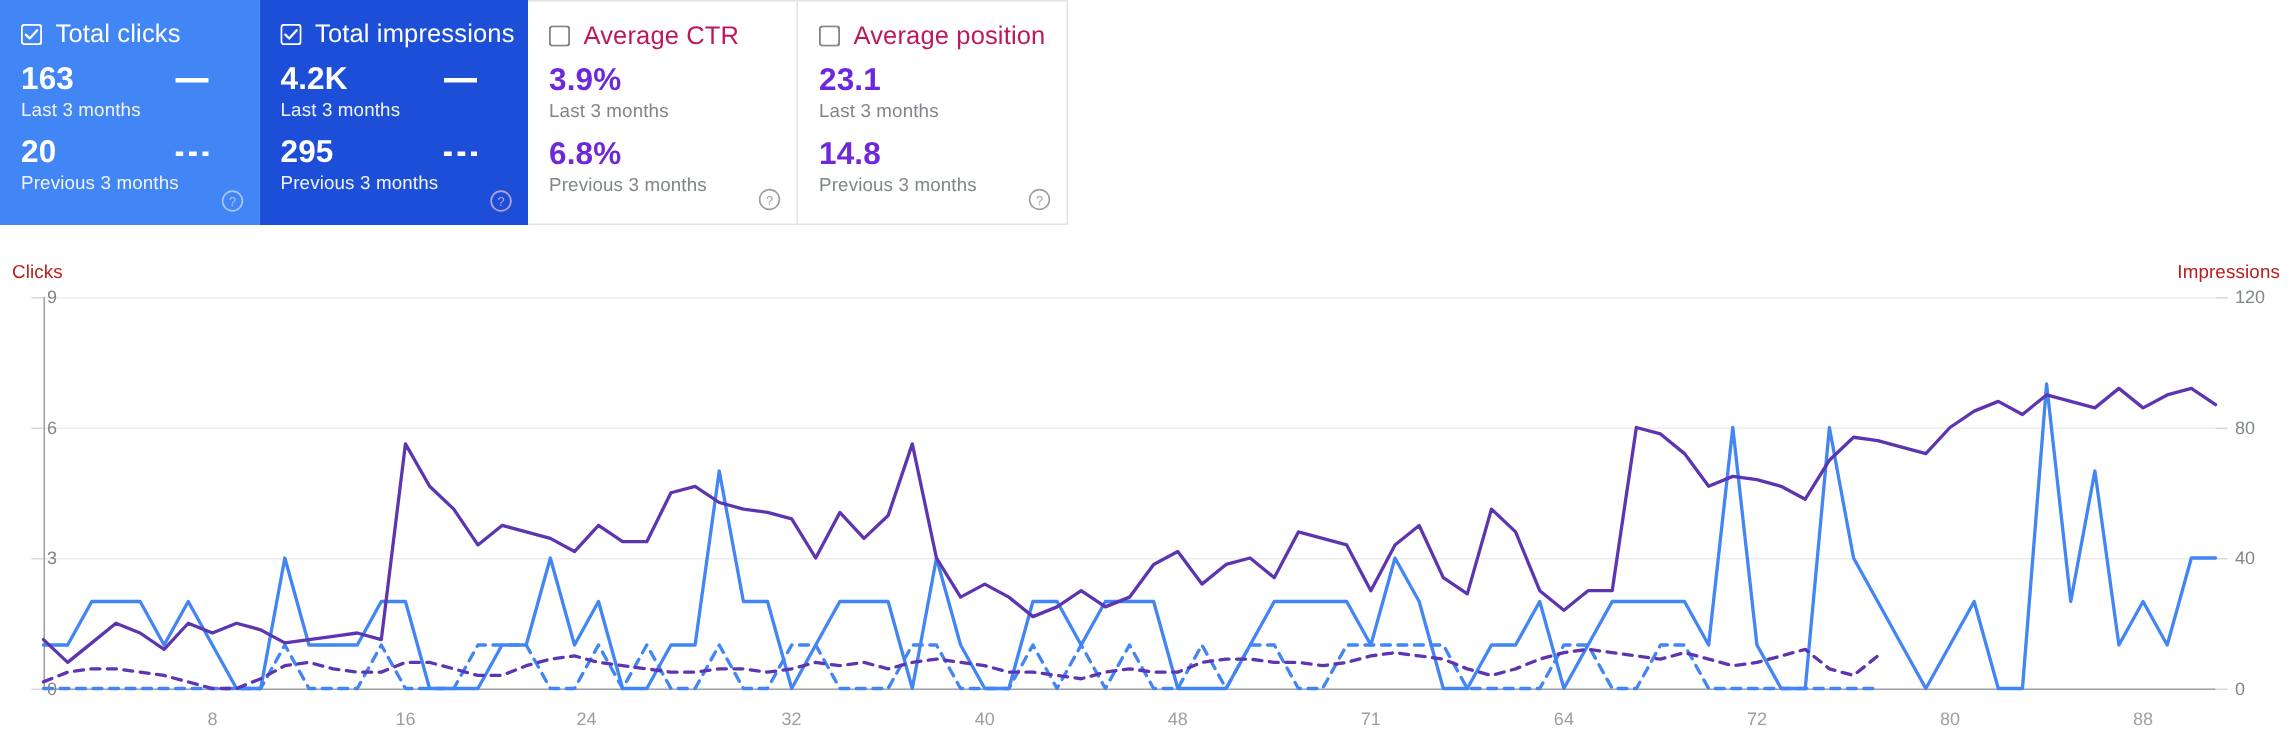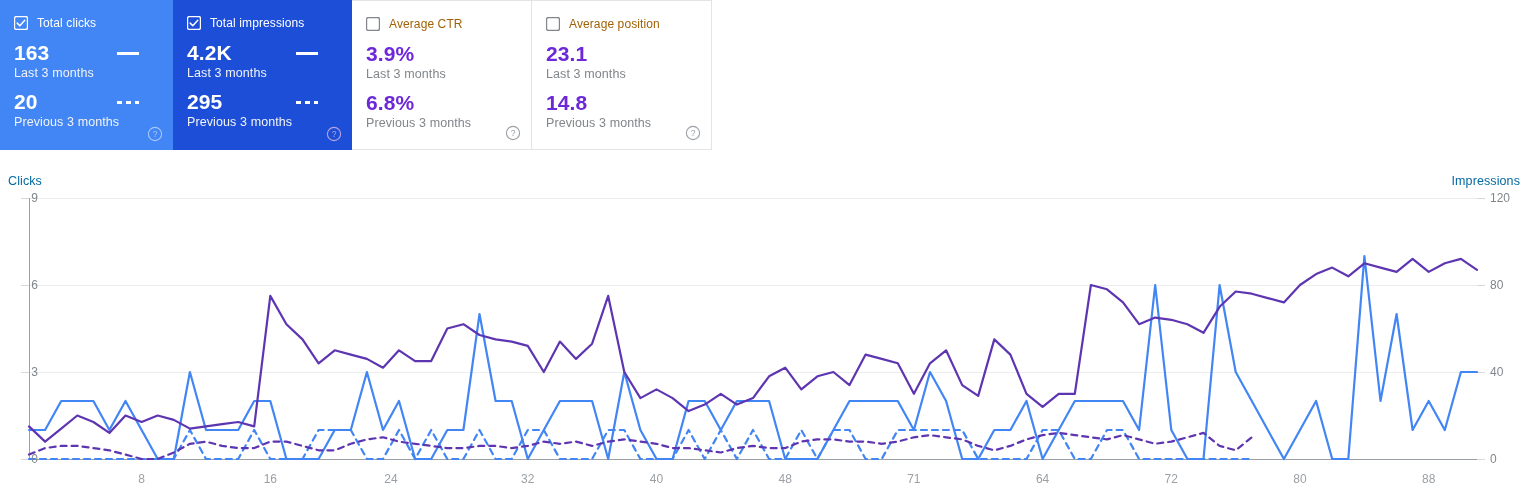--- a/index.html
+++ b/index.html
@@ -44,26 +44,26 @@
   .checkbox {
     width: 14px;
     height: 14px;
     box-sizing: border-box;
     border-radius: 2px;
     position: relative;
     flex: 0 0 auto;
   }
   .checkbox svg { display:block; width:14px; height:14px; }
   .card-title {
-    font-size: 12px;
+    font-size: 17px;
     letter-spacing: .1px;
     white-space: nowrap;
   }
   .card-clicks .card-title, .card-impressions .card-title { color: #ffffff; }
-  .card-ctr .card-title, .card-position .card-title { color: #a16207; }
+  .card-ctr .card-title, .card-position .card-title { color: #be185d; }
 
   .stat-block { position: relative; margin-top: 9px; }
   .stat-value {
     font-size: 21px;
     font-weight: bold;
     line-height: 22px;
     letter-spacing: .1px;
   }
   .stat-label {
     font-size: 12.5px;
@@ -105,21 +105,21 @@
   #chart-panel {
     position: absolute;
     left: 0;
     top: 150px;
     width: 1528px;
     height: 354px;
   }
   .axis-name {
     position: absolute;
     font-size: 12.5px;
-    color: #0369a1;
+    color: #b91c1c;
     letter-spacing: .1px;
   }
   #clicks-axis-title { left: 8px; top: 24px; }
   #impressions-axis-title { right: 8px; top: 24px; }
 
   .y-tick {
     position: absolute;
     font-size: 12px;
     color: #80868b;
     line-height: 12px;

